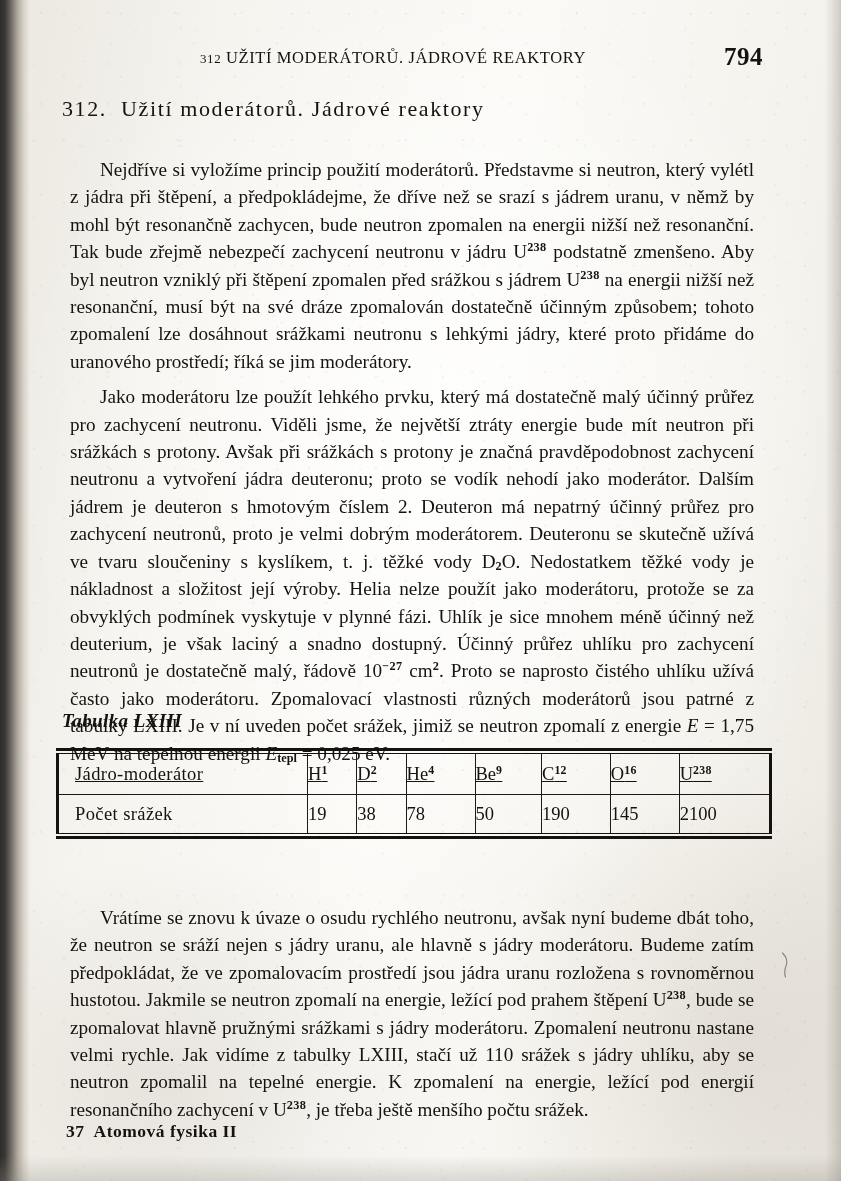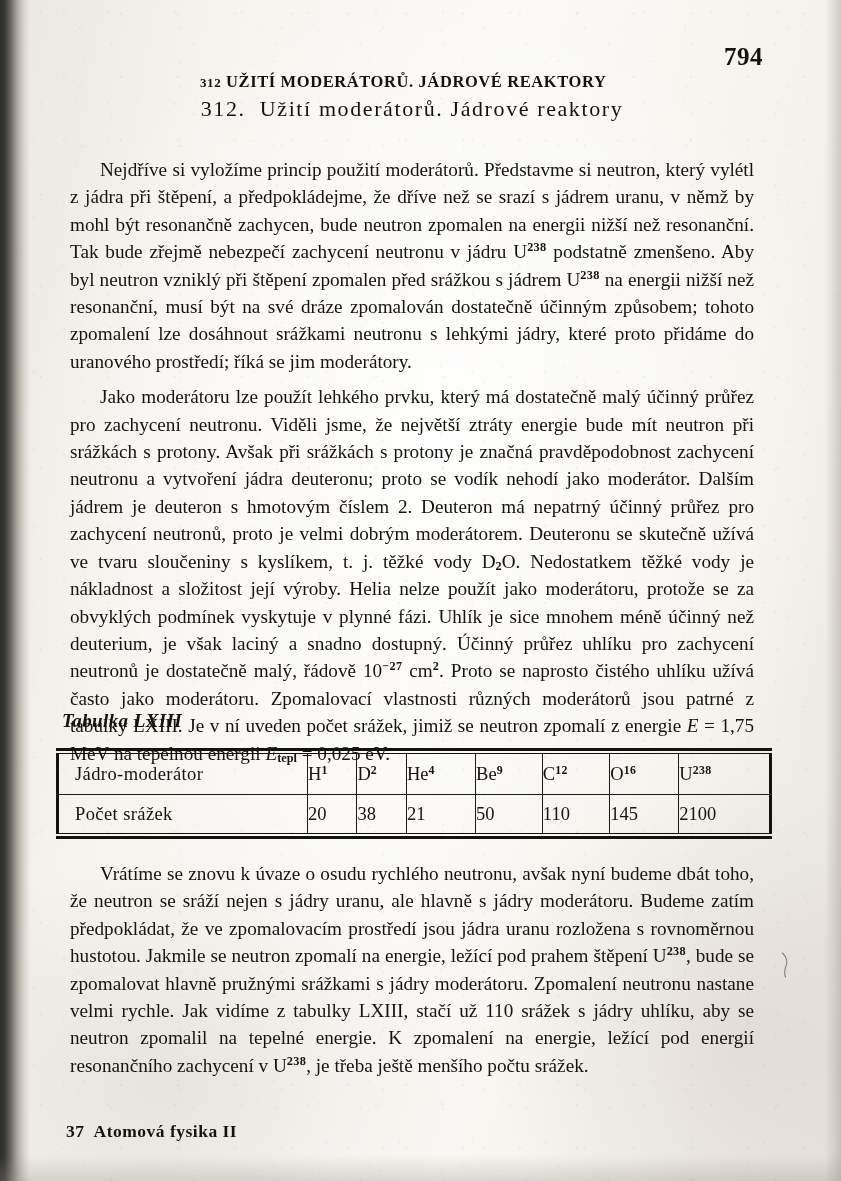--- a/index.html
+++ b/index.html
@@ -79,65 +79,64 @@
   .runhead {
     position: absolute;
     left: 0; top: 48px;
     width: 700px;
     height: 26px;
   }
   .runhead-title {
     position: absolute;
     left: 138px; top: 0;
     font-size: 16.5px;
-    font-weight: 700;
+    font-weight: 400;
     letter-spacing: .6px;
     font-variant: small-caps;
     text-transform: uppercase;
     white-space: nowrap;
-    margin-top: 24px;
   }
   .runhead-title .folio-inline {
     font-size: 13px;
   }
   .runhead-pageno {
     position: absolute;
     right: -1px; top: -5px;
     font-size: 25px;
     font-weight: 700;
     letter-spacing: .5px;
   }
 
   
   .section-title {
     position: absolute;
     left: 0; top: 96px;
     width: 700px;
-    text-align: center;
+    text-align: left;
     font-size: 22px;
     letter-spacing: 1.6px;
     white-space: nowrap;
   }
 
   
   .body-block {
     position: absolute;
     left: 0;
     width: 700px;
     font-size: 19.2px;
     line-height: 27.4px;
     text-align: justify;
     text-align-last: left;
   }
   .body-block p {
     margin: 8px;
     text-indent: 30px;
   }
   #para-intro { top: 148px; }
-  #para-after-table { top: 852px; }
+  #para-after-table { top: 896px; }
 
   sup { font-size: .64em; vertical-align: .54em; line-height: 0; font-weight: 700; letter-spacing: .3px; }
   sub { font-size: .64em; vertical-align: -.20em; line-height: 0; font-weight: 700; }
   .ital { font-style: italic; }
 
   
   .table-caption {
     position: absolute;
     left: 0; top: 710px;
     width: 700px;
@@ -166,21 +165,21 @@
     vertical-align: middle;
     padding: 0;
   }
   table.tbl td.label-cell {
     text-align: left;
     padding-left: 16px;
     border-left: none;
     width: 232px;
     letter-spacing: .4px;
   }
-  table.tbl tr.row-head td { border-bottom: 1.4px solid #1c1a18; }
+  table.tbl tr.row-head td { border-bottom: 1.4px solid #1c1a18; text-decoration: underline; }
   .tbl-rule-top {
     height: 0;
     border-top: 3.4px solid #14120f;
     border-bottom: 1.4px solid #14120f;
     margin-bottom: 0;
     padding-top: 2px;
   }
   .tbl-rule-bottom {
     height: 0;
     border-top: 1.4px solid #14120f;
@@ -251,25 +250,25 @@
               <td><span>H</span><sup>1</sup></td>
               <td><span>D</span><sup>2</sup></td>
               <td><span>He</span><sup>4</sup></td>
               <td><span>Be</span><sup>9</sup></td>
               <td><span>C</span><sup>12</sup></td>
               <td><span>O</span><sup>16</sup></td>
               <td><span>U</span><sup>238</sup></td>
             </tr>
             <tr class="row-data">
               <td class="label-cell">Počet srážek</td>
-              <td>20</td>
+              <td>19</td>
               <td>38</td>
-              <td>21</td>
+              <td>78</td>
               <td>50</td>
-              <td>110</td>
+              <td>190</td>
               <td>145</td>
               <td>2100</td>
             </tr>
           </tbody>
         </table>
       </div>
       <div class="tbl-rule-bottom"></div>
     </div>
 
     <div class="body-block" id="para-after-table">

